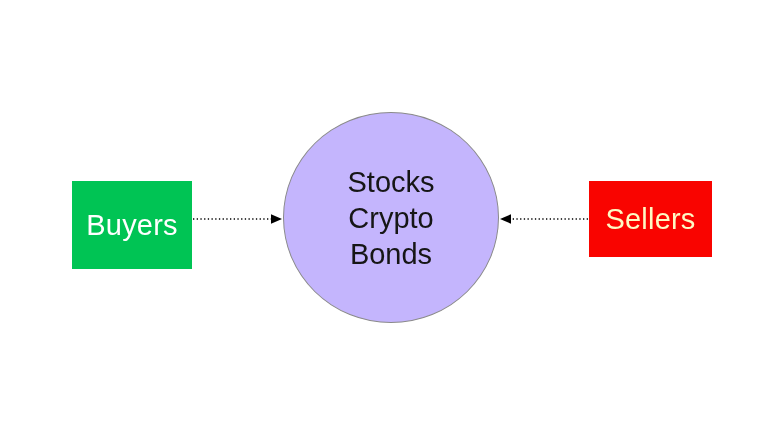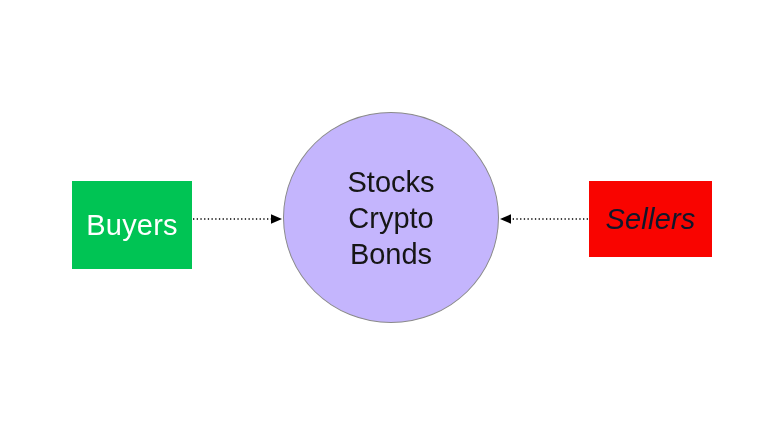--- a/index.html
+++ b/index.html
@@ -66,21 +66,21 @@
 </head>
 <body>
 
 <div class="canvas">
 
   <div class="node node-rect node-buyers" style="background: rgb(0, 196, 84);">
     <span style="color: rgb(255, 255, 255);">Buyers</span>
   </div>
 
   <div class="node node-rect node-sellers" style="background: rgb(249, 4, 0);">
-    <span style="color: #0f172a; font-style: italic;">Sellers</span>
+    <span style="color: #fef9c3;">Sellers</span>
   </div>
 
   <div class="node node-market" style="background: #c4b5fd; text-align: center;">
     <div class="market-line">Stocks</div>
     <div class="market-line">Crypto</div>
     <div class="market-line">Bonds</div>
   </div>
 
   <svg class="connector-layer" viewBox="0 0 780 438" xmlns="http://www.w3.org/2000/svg">
 

